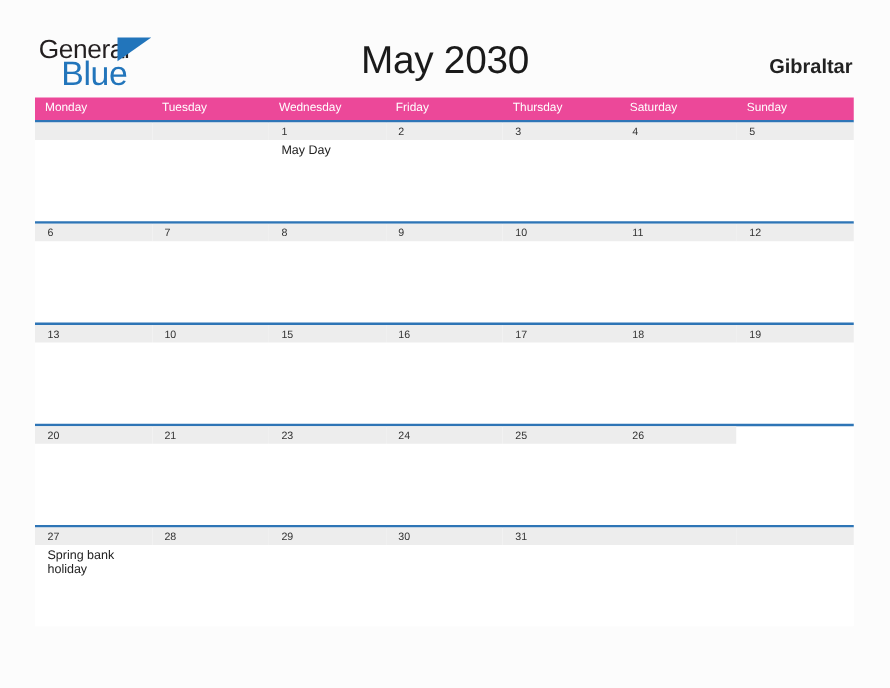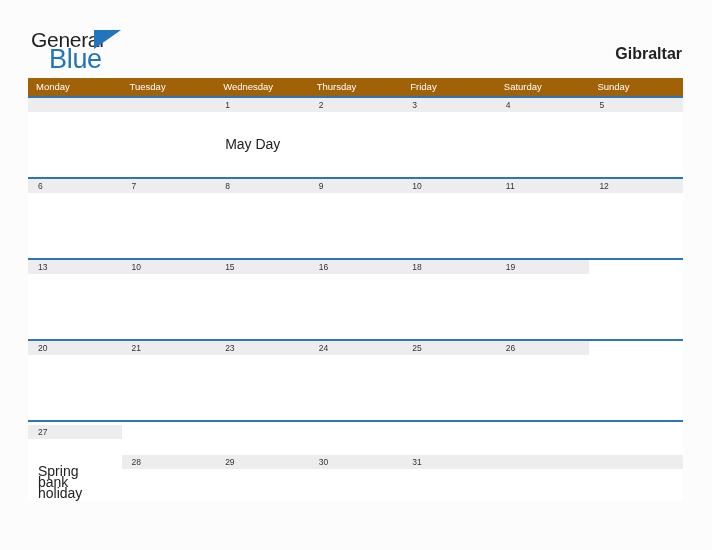--- a/index.html
+++ b/index.html
@@ -81,21 +81,21 @@
   
   .calendar {
     position: absolute;
     left: 28px;
     top: 78px;
     width: 655px;
   }
 
   .weekday-row {
     display: flex;
-    background: #a16207;
+    background: #ec4899;
     height: 18px;
   }
   .weekday {
     width: 93.57px;
     flex: 0 0 93.57px;
     color: #ffffff;
     font-size: 9.5px;
     line-height: 18px;
     padding-left: 8px;
     box-sizing: border-box;
@@ -103,21 +103,20 @@
   }
 
   .week-row {
     display: flex;
     border-top: 2px solid #2e75b6;
     height: 79px;
     background: #ffffff;
   }
   .week-row.last {
     border-bottom: none;
-    align-items: center;
   }
 
   .day-cell {
     width: 93.57px;
     flex: 0 0 93.57px;
     box-sizing: border-box;
     position: relative;
   }
 
   .day-stripe {
@@ -127,53 +126,53 @@
     color: #333333;
     line-height: 14px;
     padding-left: 10px;
     box-sizing: border-box;
   }
   .day-cell.empty .day-stripe {
     background: #ededed;
   }
 
   .day-event {
-    font-size: 14px;
+    font-size: 10px;
     color: #222222;
     line-height: 11px;
     padding: 3px 10px 0 10px;
     box-sizing: border-box;
     width: 100%;
     word-wrap: break-word;
-    margin-top: 24px;
   }
 </style>
 </head>
 <body>
 
 <div class="page-header">
 
   <div class="logo">
     <span class="logo-general">General</span>
     <span class="logo-triangle"></span>
     <span class="logo-blue">Blue</span>
   </div>
 
+  <div class="cal-title">May 2030</div>
 
   <div class="cal-location">Gibraltar</div>
 
 </div>
 
 <div class="calendar">
   <div class="weekday-row">
       <div class="weekday">Monday</div>
       <div class="weekday">Tuesday</div>
       <div class="weekday">Wednesday</div>
+      <div class="weekday">Friday</div>
       <div class="weekday">Thursday</div>
-      <div class="weekday">Friday</div>
       <div class="weekday">Saturday</div>
       <div class="weekday">Sunday</div>
     </div>
   <div id="weeks-container">
       <div class="week-row">
         <div class="day-cell empty">
           <div class="day-stripe"></div>
         </div>
         <div class="day-cell empty">
           <div class="day-stripe"></div>
@@ -225,20 +224,23 @@
         <div class="day-cell">
           <div class="day-stripe">10</div>
         </div>
         <div class="day-cell">
           <div class="day-stripe">15</div>
         </div>
         <div class="day-cell">
           <div class="day-stripe">16</div>
         </div>
         <div class="day-cell">
+          <div class="day-stripe">17</div>
+        </div>
+        <div class="day-cell">
           <div class="day-stripe">18</div>
         </div>
         <div class="day-cell">
           <div class="day-stripe">19</div>
         </div>
       </div>
       <div class="week-row">
         <div class="day-cell">
           <div class="day-stripe">20</div>
         </div>

